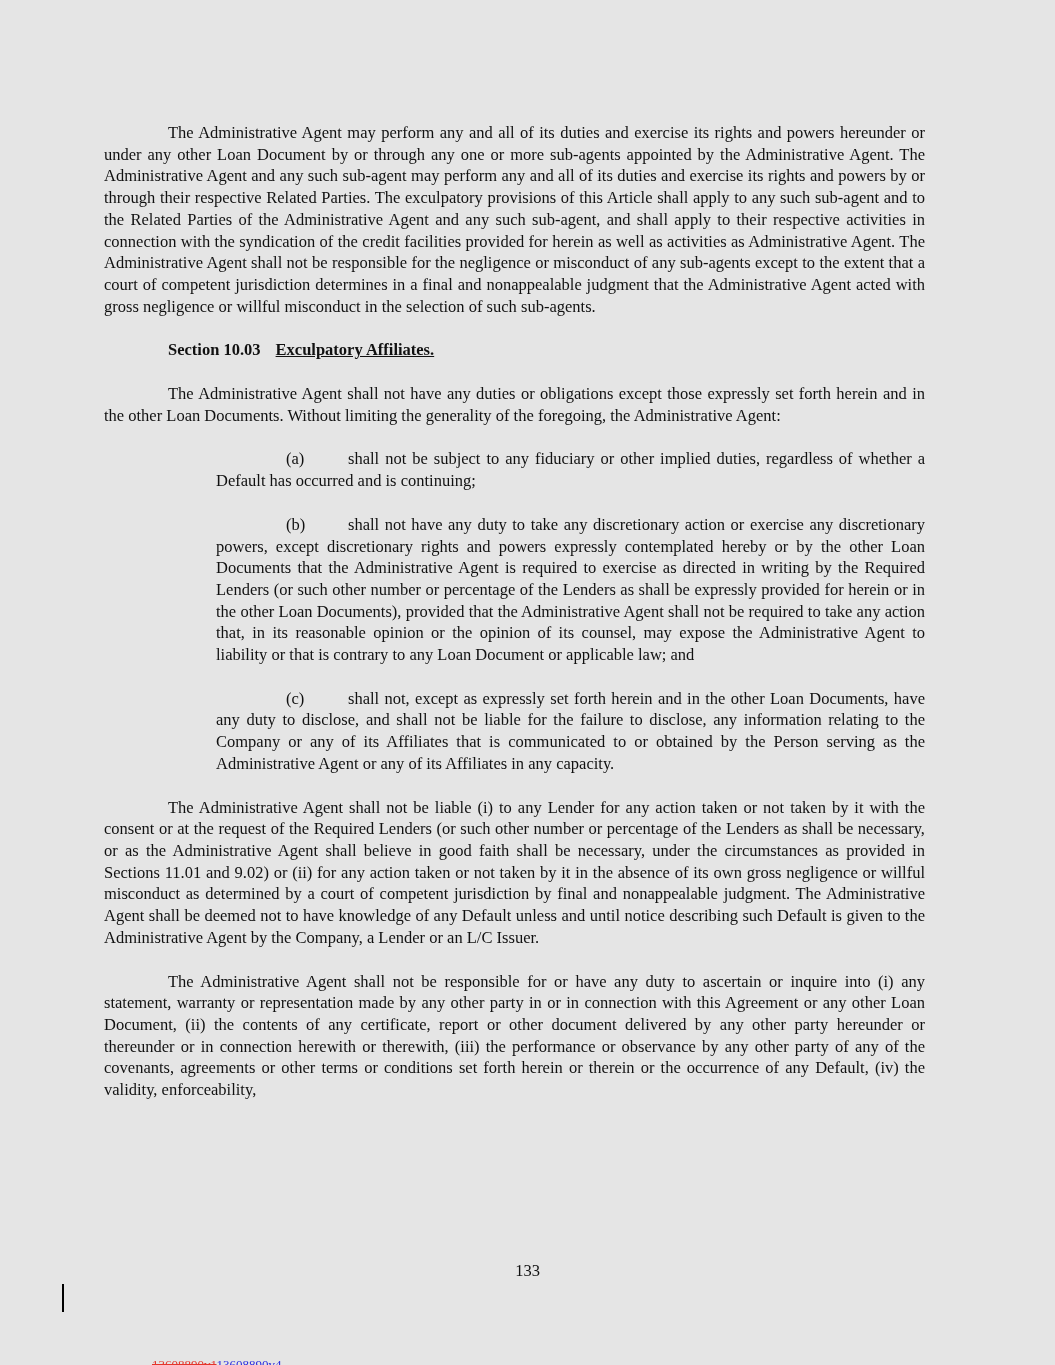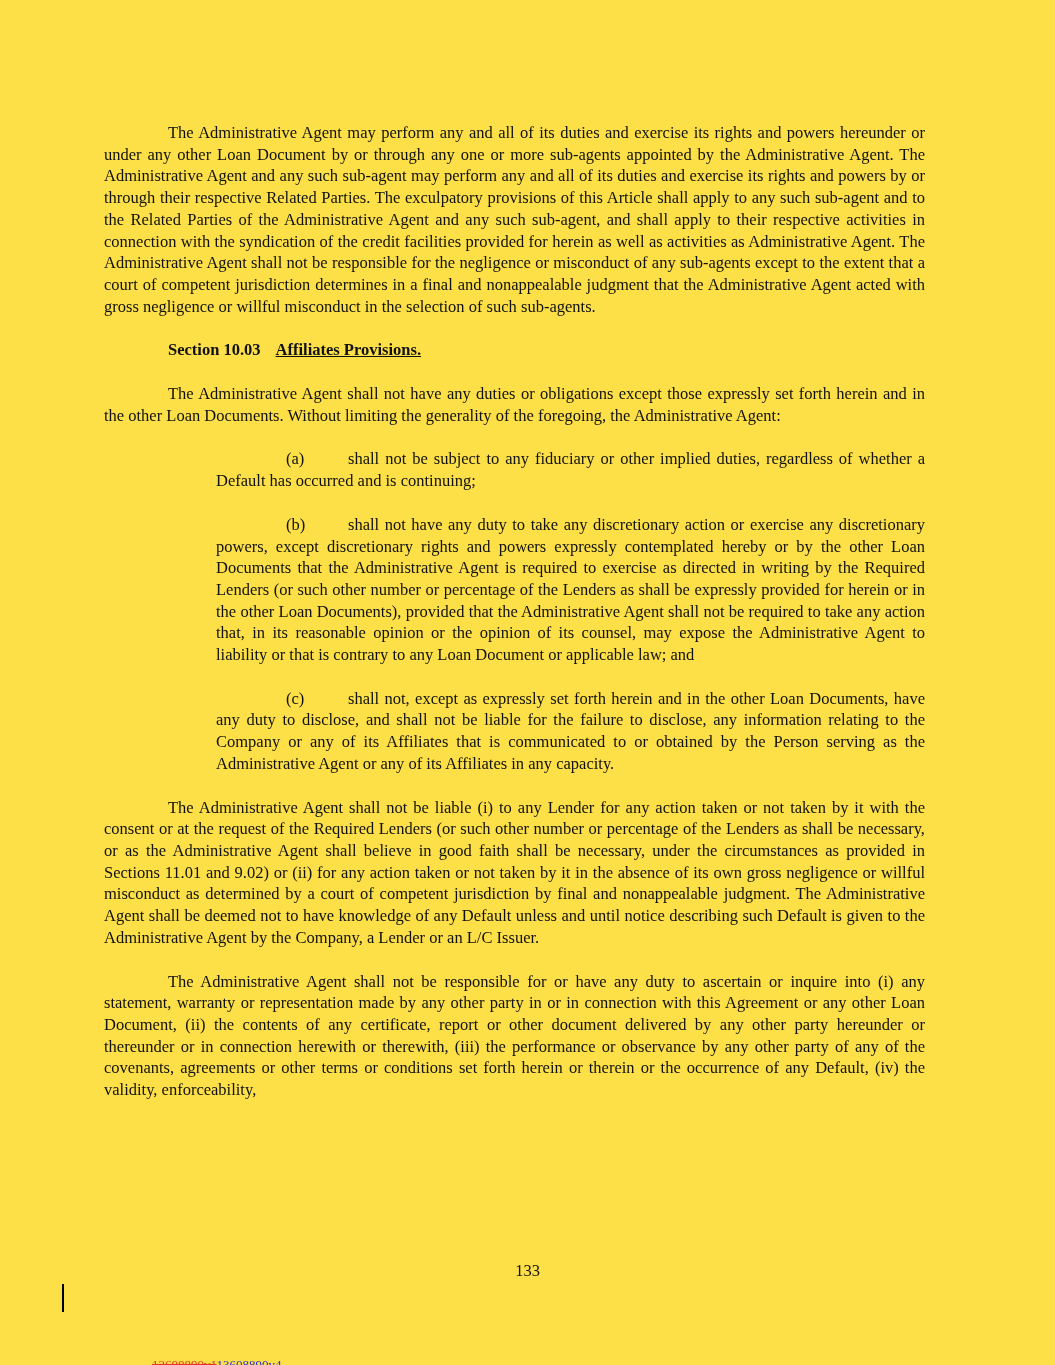--- a/index.html
+++ b/index.html
@@ -1,20 +1,20 @@
 <!DOCTYPE html>
 <html><head>
 <meta charset="utf-8">
 <style>
   html, body { margin: 0; padding: 0; background: #808080; }
   .page {
     position: relative;
     width: 1055px;
     height: 1365px;
-    background: #fde047;
+    background: #e5e5e5;
     font-family: "Liberation Serif", "DejaVu Serif", serif;
     color: #111111;
     overflow: hidden;
     margin: 0 auto;
   }
   .content {
     position: absolute;
     top: 122px;
     left: 104px;
     width: 821px;
@@ -82,21 +82,21 @@
   }
 </style>
 </head>
 <body>
 
 <div class="page">
   <div class="content">
 
     <p class="body">The Administrative Agent may perform any and all of its duties and exercise its rights and powers hereunder or under any other Loan Document by or through any one or more sub-agents appointed by the Administrative Agent.  The Administrative Agent and any such sub-agent may perform any and all of its duties and exercise its rights and powers by or through their respective Related Parties. The exculpatory provisions of this Article shall apply to any such sub-agent and to the Related Parties of the Administrative Agent and any such sub-agent, and shall apply to their respective activities in connection with the syndication of the credit facilities provided for herein as well as activities as Administrative Agent. The Administrative Agent shall not be responsible for the negligence or misconduct of any sub-agents except to the extent that a court of competent jurisdiction determines in a final and nonappealable judgment that the Administrative Agent acted with gross negligence or willful misconduct in the selection of such sub-agents.</p>
 
-    <p class="heading"><span class="section-number">Section 10.03</span><span class="section-title">Affiliates Provisions.</span></p>
+    <p class="heading"><span class="section-number">Section 10.03</span><span class="section-title">Exculpatory Affiliates.</span></p>
 
     <p class="body">The Administrative Agent shall not have any duties or obligations except those expressly set forth herein and in the other Loan Documents.  Without limiting the generality of the foregoing, the Administrative Agent:</p>
 
     <p class="sub"><span class="clause-label">(a)</span><span>shall not be subject to any fiduciary or other implied duties, regardless of whether a Default has occurred and is continuing;</span></p>
 
     <p class="sub"><span class="clause-label">(b)</span><span>shall not have any duty to take any discretionary action or exercise any discretionary powers, except discretionary rights and powers expressly contemplated hereby or by the other Loan Documents that the Administrative Agent is required to exercise as directed in writing by the Required Lenders (or such other number or percentage of the Lenders as shall be expressly provided for herein or in the other Loan Documents), </span><span class="u">provided</span><span> that the Administrative Agent shall not be required to take any action that, in its reasonable opinion or the opinion of its counsel, may expose the Administrative Agent to liability or that is contrary to any Loan Document or applicable law; and</span></p>
 
     <p class="sub"><span class="clause-label">(c)</span><span>shall not, except as expressly set forth herein and in the other Loan Documents, have any duty to disclose, and shall not be liable for the failure to disclose, any information relating to the Company or any of its Affiliates that is communicated to or obtained by the Person serving as the Administrative Agent or any of its Affiliates in any capacity.</span></p>
 
     <p class="body"><span>The Administrative Agent shall not be liable (i) to any Lender for any action taken or not taken by it with the consent or at the request of the Required Lenders (or such other number or percentage of the Lenders as shall be necessary, or as the Administrative Agent shall believe in good faith shall be necessary, under the circumstances as provided in </span><span class="u">Sections 11.01</span><span> and </span><span class="u">9.02</span><span>) or (ii) for any action taken or not taken by it in the absence of its own gross negligence or willful misconduct as determined by a court of competent jurisdiction by final and nonappealable judgment.  The Administrative Agent shall be deemed not to have knowledge of any Default unless and until notice describing such Default is given to the Administrative Agent by the Company, a Lender or an L/C Issuer.</span></p>

